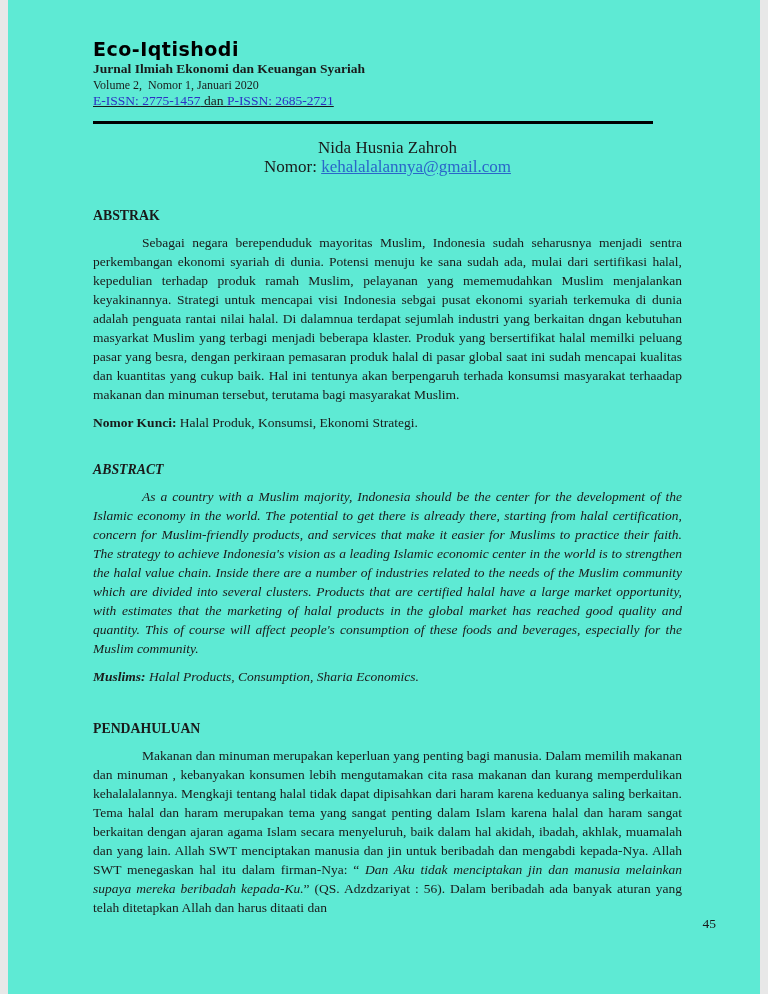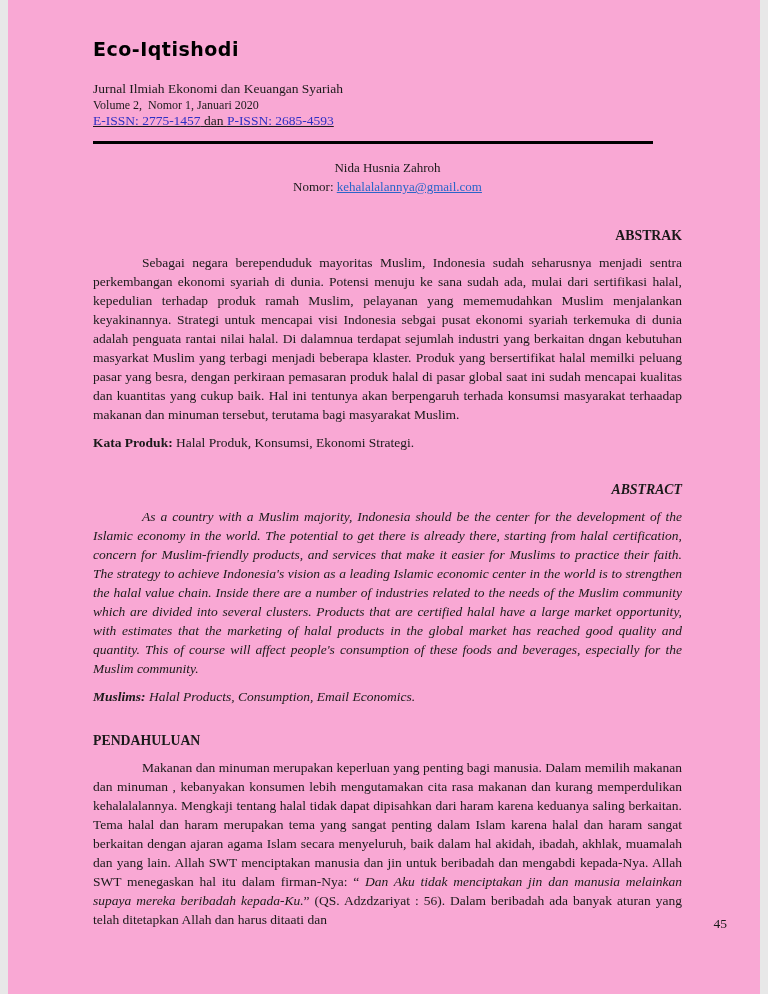--- a/index.html
+++ b/index.html
@@ -2,40 +2,40 @@
 <html><head>
 <meta charset="utf-8">
 <style>
   * { margin: 0; padding: 0; box-sizing: border-box; }
   html, body { background: #e8e8e8; }
   .page {
     position: relative;
     width: 752px;
     height: 994px;
     margin: 0 auto;
-    background: #f9a8d4;
+    background: #5eead4;
     font-family: "Liberation Serif", serif;
     color: #1a1a1a;
     padding: 38px 78px 0 85px;
     overflow: hidden;
   }
   
   .logo {
     font-family: "DejaVu Sans", sans-serif;
     font-weight: bold;
     font-size: 19px;
     letter-spacing: 0.5px;
     color: #000;
     line-height: 22px;
   }
   .journal-name {
-    font-weight: normal;
+    font-weight: bold;
     font-size: 13.5px;
     line-height: 17px;
-    margin-top: 20px;
+    margin-top: 0;
   }
   .volume-line {
     font-size: 12px;
     line-height: 16px;
     white-space: pre-wrap;
   }
   .issn-line {
     font-size: 13.5px;
     line-height: 16px;
     text-decoration: underline;
@@ -53,29 +53,29 @@
     margin-top: 11px;
     text-align: center;
     font-weight: bold;
     font-size: 13.8px;
     line-height: 19px;
   }
   .title-line { display: block; white-space: pre-wrap; }
   .author-block {
     margin-top: 15px;
     text-align: center;
-    font-size: 13px;
+    font-size: 17px;
     line-height: 18px;
   }
   .email-line { margin-top: 1px; }
   .email-link { color: #2a66c9; text-decoration: underline; cursor: pointer; }
   
   .section-heading-center {
     margin-top: 31px;
-    text-align: right;
+    text-align: left;
     font-weight: bold;
     font-size: 13.8px;
     line-height: 17px;
   }
   .section-heading-center.italic { font-style: italic; margin-top: 29px; }
   .body-para {
     margin-top: 9px;
     font-size: 13.5px;
     line-height: 19px;
     text-align: justify;
@@ -83,66 +83,66 @@
   }
   .body-para.italic { font-style: italic; }
   .kw-line {
     margin-top: 9px;
     font-size: 13.5px;
     line-height: 19px;
   }
   .kw-line.italic { font-style: italic; }
   .kw-label { font-weight: bold; }
   .intro-heading {
-    margin-top: 26px;
+    margin-top: 34px;
     font-weight: bold;
     font-size: 13.8px;
     line-height: 17px;
   }
   .quote-italic { font-style: italic; }
   .page-number {
     position: absolute;
     top: 916px;
-    right: 33px;
+    right: 44px;
     font-size: 13.5px;
   }
 </style>
 </head>
 <body>
 
 <div class="page">
 
   <div>
     <div class="logo">Eco-Iqtishodi</div>
     <div class="journal-name">Jurnal Ilmiah Ekonomi dan Keuangan Syariah</div>
     <div class="volume-line">Volume 2,  Nomor 1, Januari 2020</div>
     <div class="issn-line">
-      <span class="issn-link">E-ISSN: 2775-1457</span><span class="issn-sep"> dan </span><span class="issn-link">P-ISSN: 2685-4593</span>
+      <span class="issn-link">E-ISSN: 2775-1457</span><span class="issn-sep"> dan </span><span class="issn-link">P-ISSN: 2685-2721</span>
     </div>
     <div class="rule"></div>
   </div>
 
 
   <div class="author-block">
     <div>Nida Husnia Zahroh</div>
     <div class="email-line">
       <span>Nomor: </span><span class="email-link">kehalalalannya@gmail.com</span>
     </div>
   </div>
 
   <div class="section-heading-center">ABSTRAK</div>
   <p class="body-para">Sebagai negara berependuduk mayoritas Muslim, Indonesia sudah seharusnya menjadi sentra perkembangan ekonomi syariah di dunia. Potensi menuju ke sana sudah ada, mulai dari sertifikasi halal, kepedulian terhadap produk ramah Muslim, pelayanan yang mememudahkan Muslim menjalankan keyakinannya. Strategi untuk mencapai visi Indonesia sebgai pusat ekonomi syariah terkemuka di dunia adalah penguata rantai nilai halal. Di dalamnua terdapat sejumlah industri yang berkaitan dngan kebutuhan masyarkat Muslim yang terbagi menjadi beberapa klaster. Produk yang bersertifikat halal memilki peluang pasar yang besra, dengan perkiraan pemasaran produk halal di pasar global saat ini sudah mencapai kualitas dan kuantitas yang cukup baik. Hal ini tentunya akan berpengaruh terhada konsumsi masyarakat terhaadap makanan dan minuman tersebut, terutama bagi masyarakat Muslim.</p>
   <div class="kw-line">
-    <span class="kw-label">Kata Produk:</span><span> Halal Produk, Konsumsi, Ekonomi Strategi.</span>
+    <span class="kw-label">Nomor Kunci:</span><span> Halal Produk, Konsumsi, Ekonomi Strategi.</span>
   </div>
 
   <div class="section-heading-center italic">ABSTRACT</div>
   <p class="body-para italic">As a country with a Muslim majority, Indonesia should be the center for the development of the Islamic economy in the world. The potential to get there is already there, starting from halal certification, concern for Muslim-friendly products, and services that make it easier for Muslims to practice their faith. The strategy to achieve Indonesia's vision as a leading Islamic economic center in the world is to strengthen the halal value chain. Inside there are a number of industries related to the needs of the Muslim community which are divided into several clusters. Products that are certified halal have a large market opportunity, with estimates that the marketing of halal products in the global market has reached good quality and quantity. This of course will affect people's consumption of these foods and beverages, especially for the Muslim community.</p>
   <div class="kw-line italic">
-    <span class="kw-label">Muslims:</span><span> Halal Products, Consumption, Email Economics.</span>
+    <span class="kw-label">Muslims:</span><span> Halal Products, Consumption, Sharia Economics.</span>
   </div>
 
   <div class="intro-heading">PENDAHULUAN</div>
   <p class="body-para"><span>Makanan dan minuman merupakan keperluan yang penting bagi manusia. Dalam memilih makanan dan minuman , kebanyakan konsumen lebih mengutamakan cita rasa makanan dan kurang memperdulikan kehalalalannya. Mengkaji tentang halal tidak dapat dipisahkan dari haram karena keduanya saling berkaitan. Tema halal dan haram merupakan tema yang sangat penting dalam Islam karena halal dan haram sangat berkaitan dengan ajaran agama Islam secara menyeluruh, baik dalam hal akidah, ibadah, akhlak, muamalah dan yang lain. Allah SWT menciptakan manusia dan jin untuk beribadah dan mengabdi kepada-Nya. Allah SWT menegaskan hal itu dalam firman-Nya: “ </span><span class="quote-italic">Dan Aku tidak menciptakan jin dan manusia melainkan supaya mereka beribadah kepada-Ku.</span><span>” (QS. Adzdzariyat : 56). Dalam beribadah ada banyak aturan yang telah ditetapkan Allah dan harus ditaati dan</span></p>
 
   <div class="page-number">45</div>
 
 </div>
 
 </body></html>

